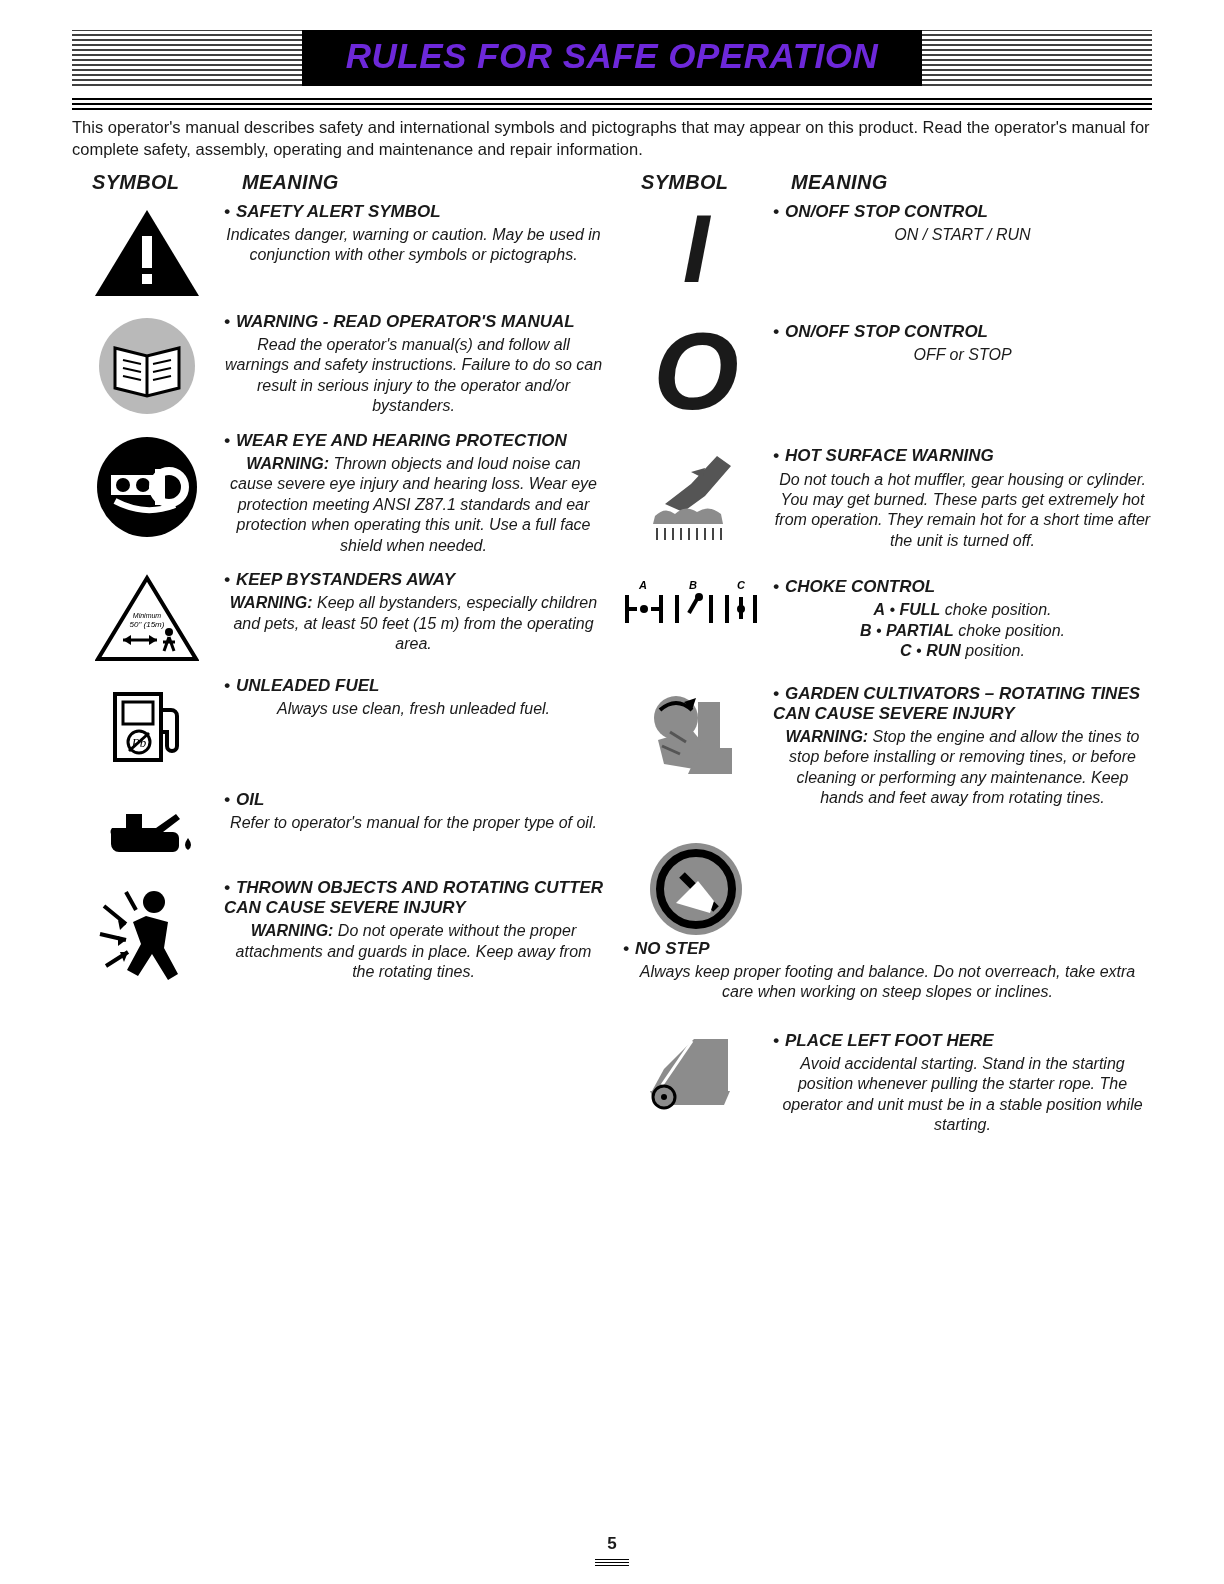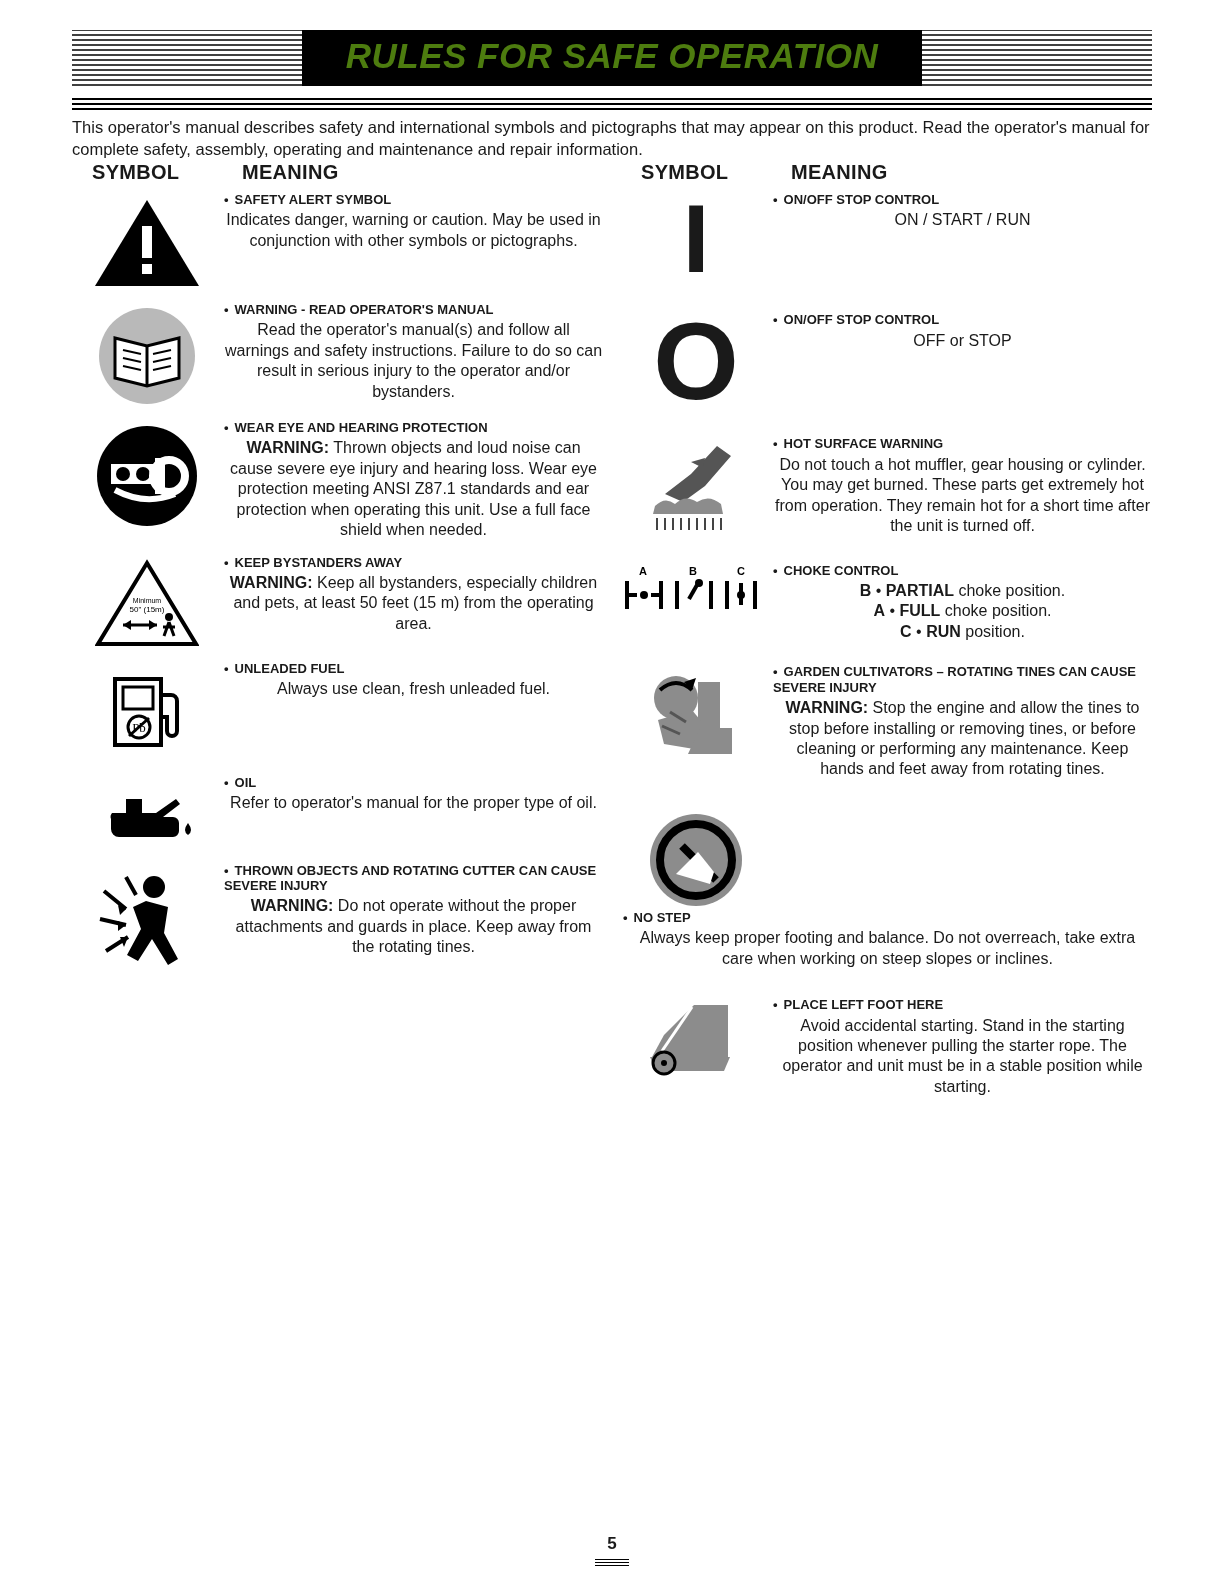--- a/index.html
+++ b/index.html
@@ -36,21 +36,21 @@
     top: 0;
     height: 56px;
     background: #000;
   }
   .header-title {
     position: absolute;
     left: 0;
     right: 0;
     top: 6px;
     text-align: center;
-    color: #4d7c0f;
+    color: #6d28d9;
     font-size: 35px;
     font-weight: bold;
     font-style: italic;
     letter-spacing: 0.5px;
     z-index: 3;
     font-family: "Liberation Sans", sans-serif;
   }
   .header-hatch-left, .header-hatch-right {
     position: absolute;
     top: 0;
@@ -79,21 +79,23 @@
   }
   .section-intro {
     margin-top: 7px;
     font-size: 16.5px;
     line-height: 1.33;
   }
 
   
   .columns {
     display: flex;
+    margin-top: 10px;
     gap: 18px;
+    font-style: italic;
   }
   .col {
     width: 50%;
   }
   .col-head {
     display: flex;
     font-size: 20px;
     font-weight: bold;
     letter-spacing: 0.3px;
     margin-bottom: 8px;
@@ -111,21 +113,21 @@
     display: flex;
     align-items: flex-start;
     justify-content: center;
     padding-top: 4px;
   }
   .entry .textcell {
     flex: 1;
     padding-left: 2px;
   }
   .ttl {
-    font-size: 13px;
+    font-size: 17px;
     font-weight: bold;
     line-height: 1.18;
     margin-bottom: 3px;
   }
   .ttl .bullet { margin-right: 6px; }
   .body {
     font-size: 16px;
     line-height: 1.28;
     text-align: center;
   }
@@ -395,22 +397,22 @@
                 <path d="M106 18 v28 M134 18 v28"></path>
                 <path d="M120 20 v22"></path>
                 <circle cx="120" cy="32" r="4" fill="#000" stroke="none"></circle>
               </g>
             </svg>
           </span>
         </div>
         <div class="textcell">
           <div class="ttl"><span class="bullet">•</span><span>CHOKE CONTROL</span></div>
           <div class="body">
+            <div><b>A</b><span> • </span><b>FULL</b><span> choke position.</span></div>
             <div><b>B</b><span> • </span><b>PARTIAL</b><span> choke position.</span></div>
-            <div><b>A</b><span> • </span><b>FULL</b><span> choke position.</span></div>
             <div><b>C</b><span> • </span><b>RUN</b><span> position.</span></div>
           </div>
         </div>
       </div>
 
       <div class="entry" style="margin-bottom:26px;">
         <div class="symcell">
           <span>
             <svg width="112" height="96" viewBox="0 0 112 96">
               <circle cx="36" cy="30" r="22" fill="#8c8c8c"></circle>

